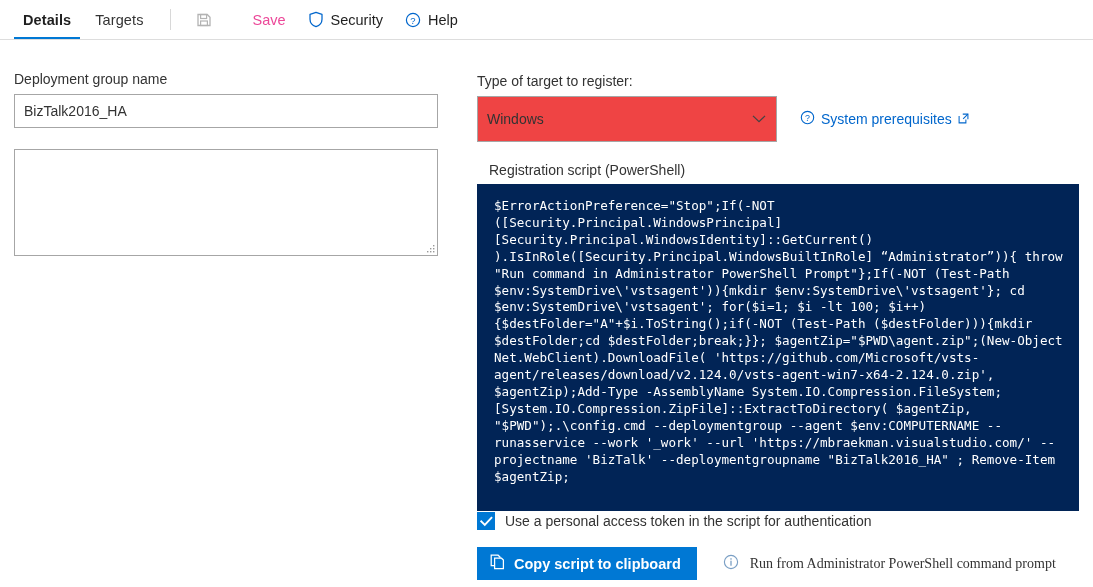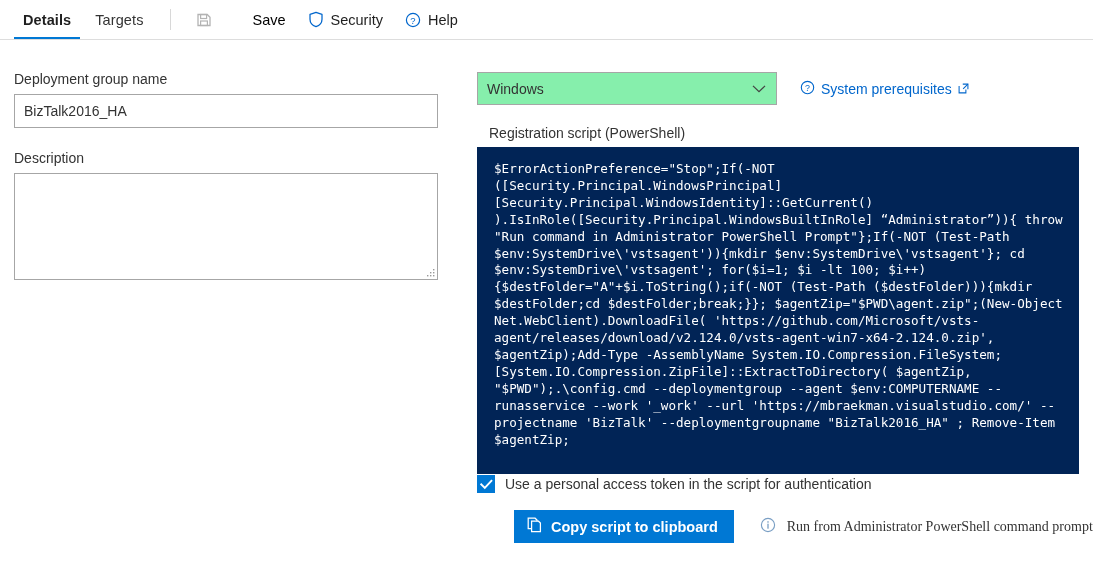--- a/index.html
+++ b/index.html
@@ -53,21 +53,21 @@
   .tb-btn {
     display: flex;
     align-items: center;
     gap: 7px;
     padding: 0 11px;
     font-size: 14.5px;
     color: #1f1f1f;
     cursor: pointer;
     white-space: nowrap;
   }
-  .tb-btn.disabled { color: #000000; cursor: default; gap: 41px; }
+  .tb-btn.disabled { color: #ec4899; cursor: default; gap: 41px; }
   .tb-icon { display: flex; align-items: center; }
 
   
   .content { position: relative; }
   .col-left {
     position: absolute;
     left: 14px;
     top: 30px;
     width: 424px;
   }
@@ -119,23 +119,23 @@
     width: 12px;
     height: 12px;
     pointer-events: none;
   }
 
   
   .select-row { display: flex; align-items: center; }
   .select-box {
     position: relative;
     width: 300px;
-    height: 33px;
+    height: 46px;
     border: 1px solid #a6a6a6;
-    background: #86efac;
+    background: #ef4444;
     box-sizing: border-box;
     display: flex;
     align-items: center;
     padding: 0 9px;
     cursor: pointer;
   }
   .select-value { font-size: 14px; color: #333333; }
   .select-chevron {
     position: absolute;
     right: 10px;
@@ -194,21 +194,21 @@
     box-sizing: border-box;
     display: flex;
     align-items: center;
     justify-content: center;
     cursor: pointer;
     flex: 0 0 auto;
   }
   .check-label { font-size: 14px; color: #333333; cursor: pointer; }
 
   
-  .btn-row { display: flex; align-items: center; margin-top: 17px; margin-left: 37px; }
+  .btn-row { display: flex; align-items: center; margin-top: 17px; }
   .btn-primary {
     background: #0078d4;
     color: #ffffff;
     border: none;
     height: 33px;
     padding: 0 16px 0 13px;
     display: flex;
     align-items: center;
     gap: 8px;
     font-family: "Liberation Sans", sans-serif;
@@ -274,40 +274,40 @@
 
 <div class="content">
 
   <div class="col-left">
 
     <div class="field-label">Deployment group name</div>
     <input class="text-input" type="text" value="BizTalk2016_HA" style="">
 
     <div class="spacer-20"></div>
 
-    <div class="field-label">Description</div>
     <div class="textarea-wrap">
       <textarea class="text-area" placeholder="" style=""></textarea>
       <span class="resize-grip">
         <svg width="12" height="12" viewBox="0 0 12 12">
           <g fill="#999999">
             <rect x="9" y="2" width="1.4" height="1.4"></rect>
             <rect x="9" y="5" width="1.4" height="1.4"></rect>
               <rect x="6" y="5" width="1.4" height="1.4"></rect>
             <rect x="9" y="8" width="1.4" height="1.4"></rect>
               <rect x="6" y="8" width="1.4" height="1.4"></rect>
             <rect x="3" y="8" width="1.4" height="1.4"></rect>
           </g>
         </svg>
       </span>
     </div>
   </div>
 
   <div class="col-right">
 
+    <div class="field-label">Type of target to register:</div>
 
     <div class="select-row">
       <div class="select-box">
         <span class="select-value">Windows</span>
         <span class="select-chevron">
           <svg width="14" height="9" viewBox="0 0 14 9">
             <path d="M1 1.4 L7 7.2 L13 1.4" fill="none" stroke="#444444" stroke-width="1.3"></path>
           </svg>
         </span>
       </div>

